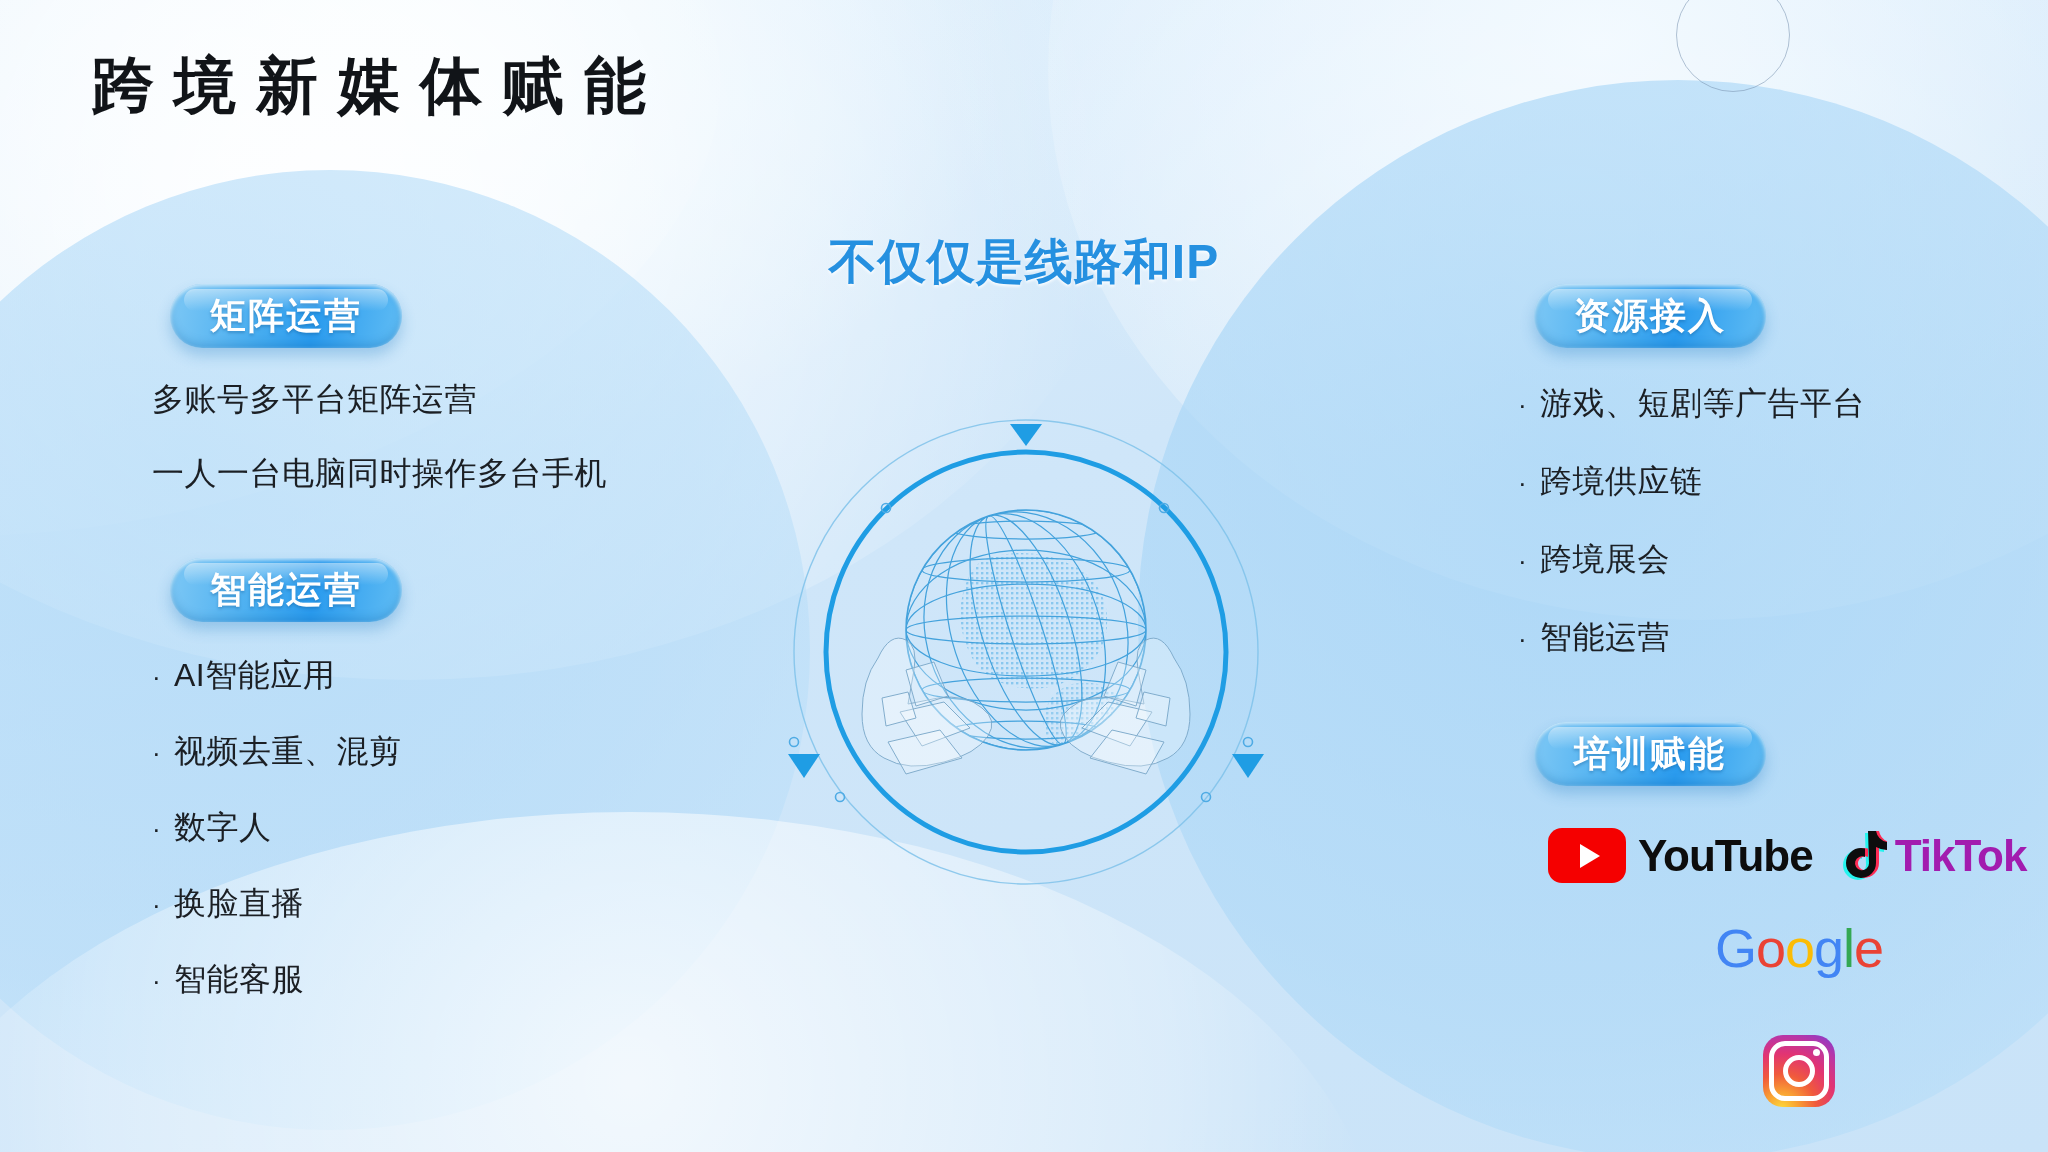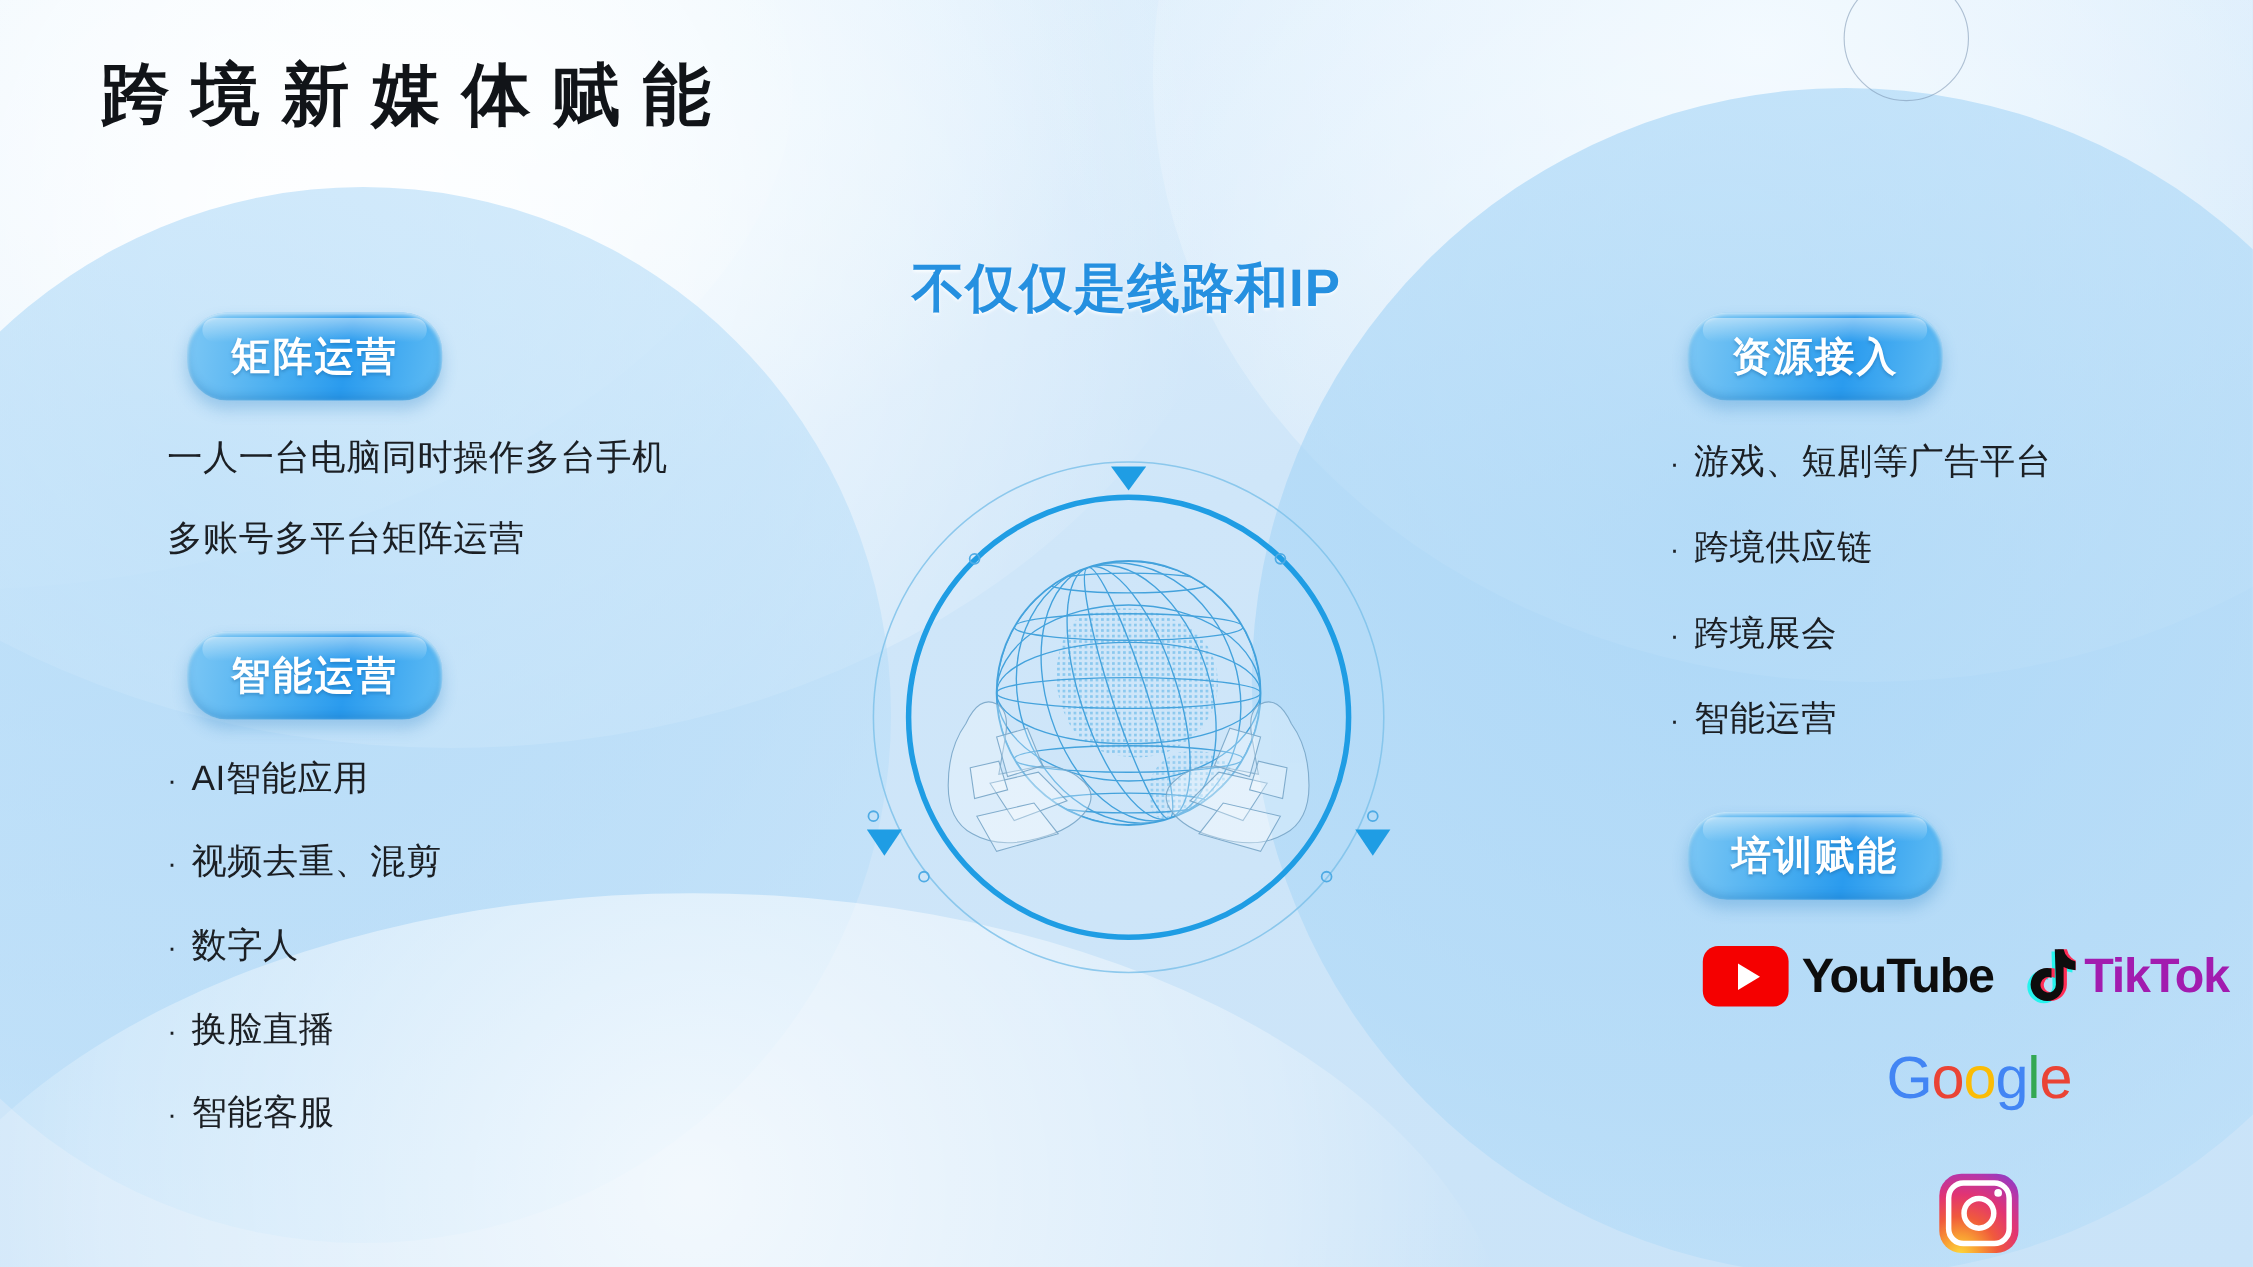--- a/index.html
+++ b/index.html
@@ -52,21 +52,21 @@
   .center-h2{margin-top:52px;font-size:48px;font-weight:bold;color:#2590e0;letter-spacing:1px;
     text-shadow:0 2px 3px rgba(255,255,255,.85);}
 
   
   .globe-wrap{position:absolute;left:786px;top:412px;width:480px;height:480px;}
   .globe-wrap svg{display:block;}
 
   
   .pill{
     display:inline-flex;align-items:center;justify-content:center;
-    height:80px;padding:0 40px;border-radius:36px;
+    height:64px;padding:0 40px;border-radius:36px;
     background:linear-gradient(100deg,#7ec8f5 0%,#49aef0 38%,#2a9bee 62%,#61bdf4 100%);
     box-shadow:0 8px 14px rgba(40,130,200,.30), inset 0 2px 4px rgba(255,255,255,.75),
                inset 0 -4px 8px rgba(10,90,160,.25);
     color:#ffffff;font-size:36px;font-weight:bold;letter-spacing:2px;white-space:nowrap;
     text-shadow:0 2px 3px rgba(20,90,150,.40);
     position:relative;
   }
   .pill::after{content:"";position:absolute;left:14px;right:14px;top:5px;height:22px;border-radius:20px;
     background:linear-gradient(180deg,rgba(255,255,255,.48),rgba(255,255,255,0));pointer-events:none;}
 
@@ -200,22 +200,22 @@
         <path d="M378 330 l-52 -12 l-22 28 l56 16 Z"></path>
         <path d="M384 286 l-26 -6 l-8 26 l30 8 Z"></path>
       </g>
     </svg>
   </div>
 
   <div class="col-left">
 
     <div>
       <div class="pill">矩阵运营</div>
+      <div class="plain-line">多账号多平台矩阵运营</div>
       <div class="plain-line">一人一台电脑同时操作多台手机</div>
-      <div class="plain-line">多账号多平台矩阵运营</div>
     </div>
 
     <div class="gap-block"></div>
 
     <div>
       <div class="pill">智能运营</div>
       <div class="bullet-list">
         <div class="bullet-item">
           <span class="bullet-dot">·</span>
           <span>AI智能应用</span>

